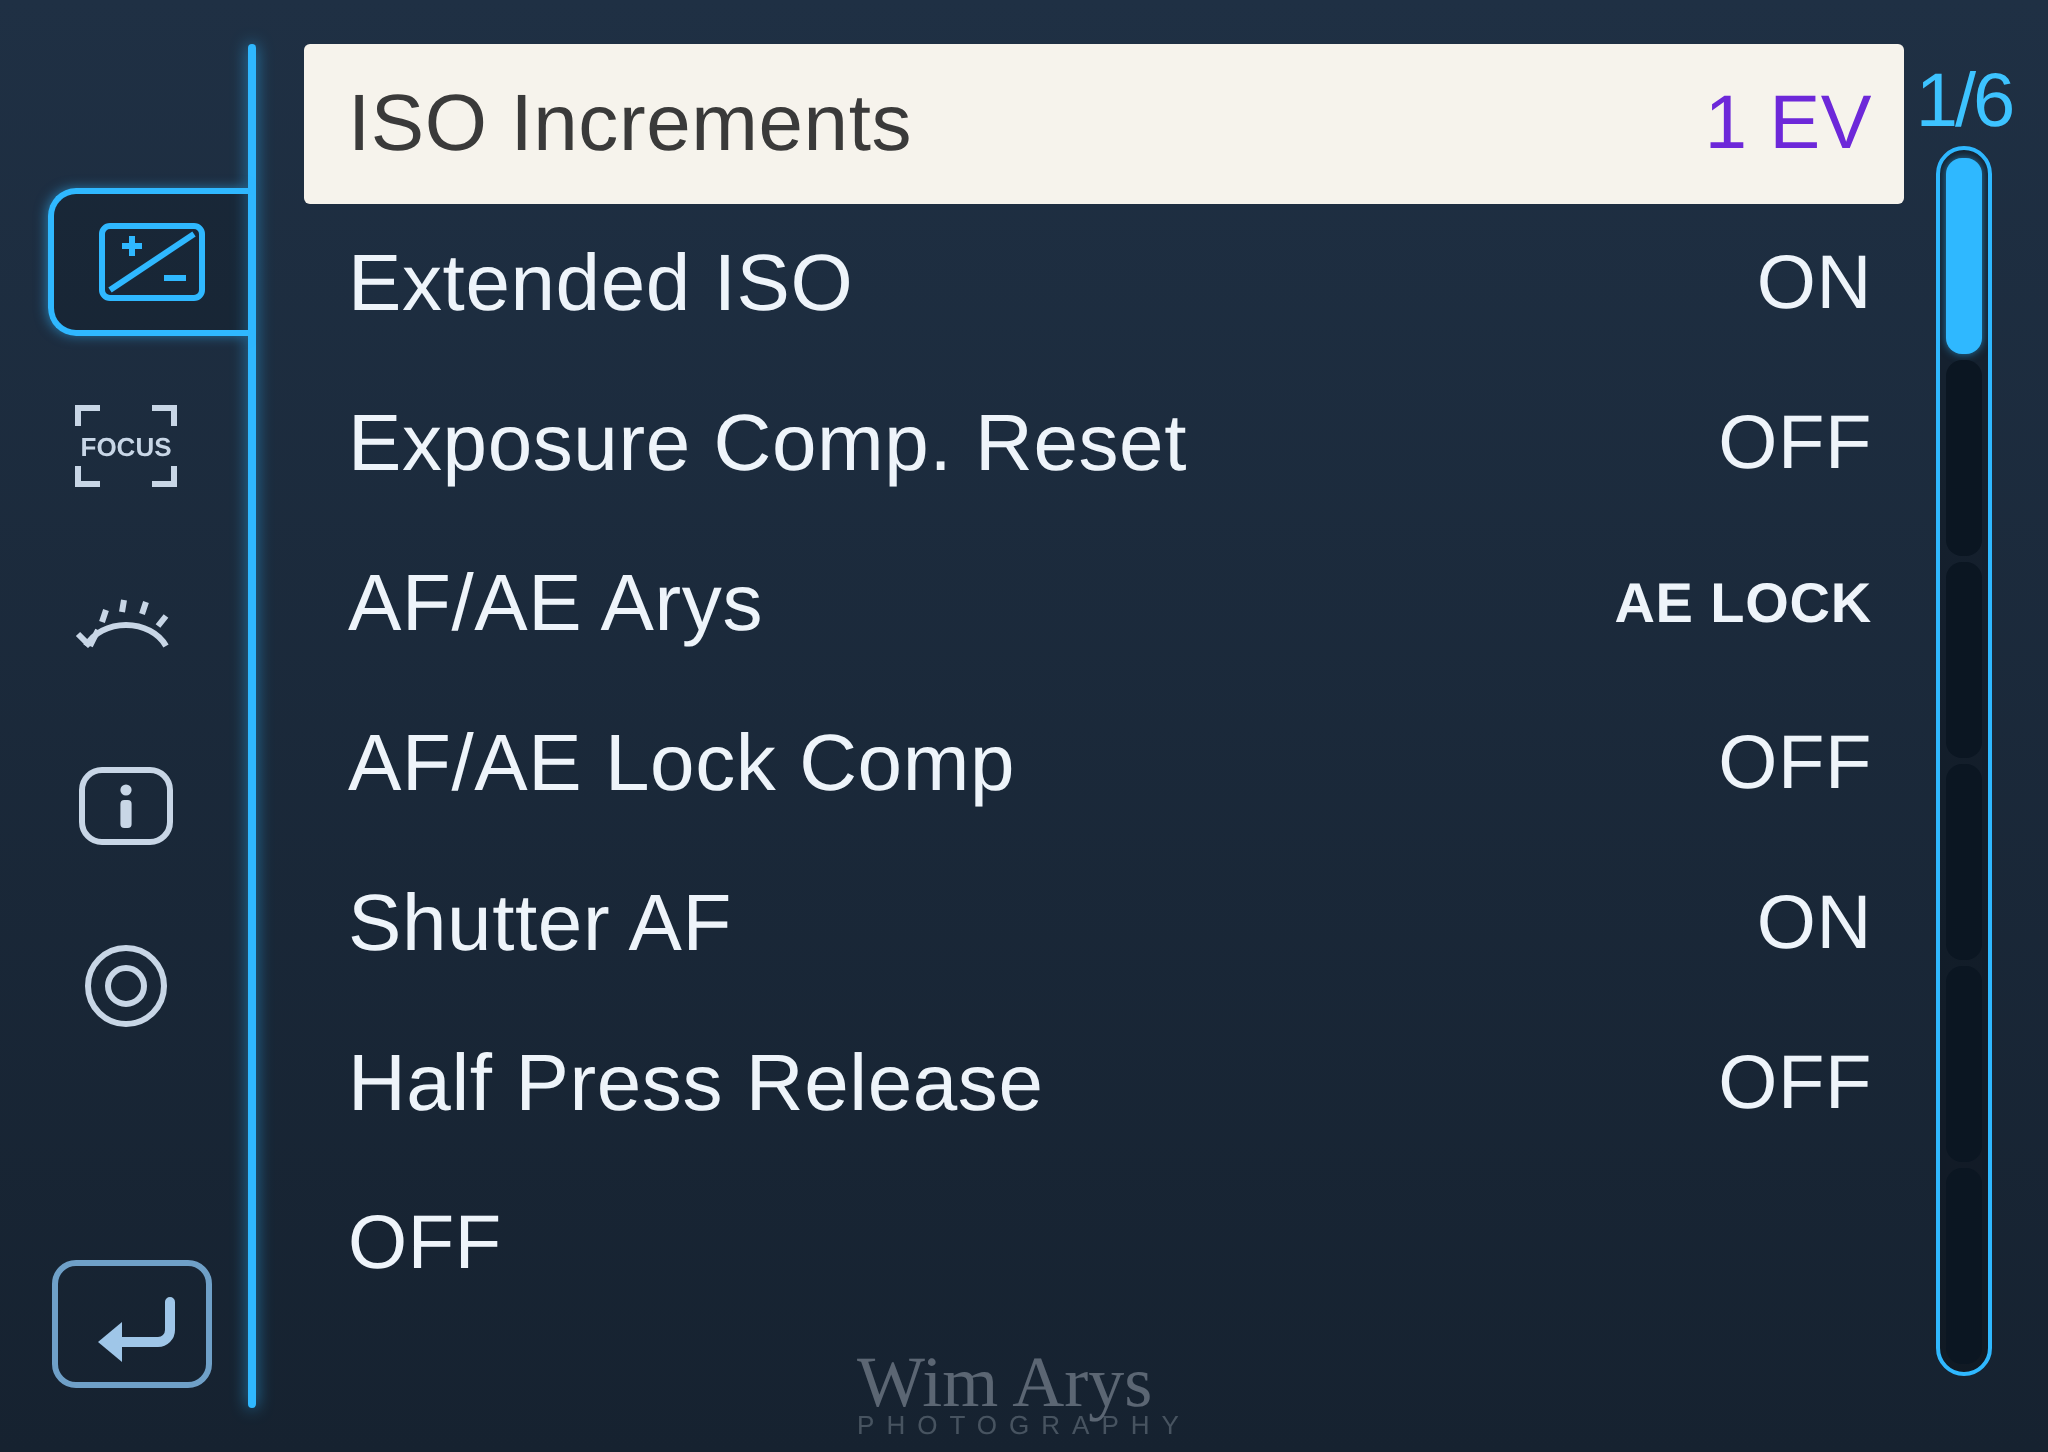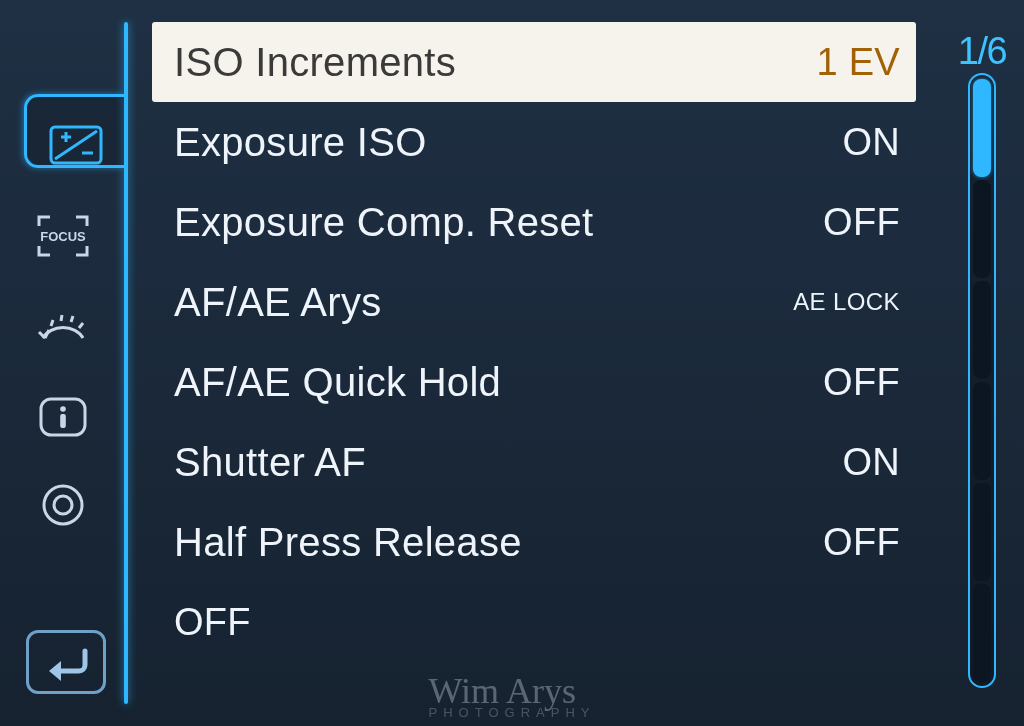--- a/index.html
+++ b/index.html
@@ -21,21 +21,21 @@
     display: flex;
     flex-direction: column;
     padding-top: 72px;
     gap: 20px;
     position: relative;
   }
   .tab {
     width: 86px;
     height: 70px;
     display: flex;
-    align-items: flex-end;
+    align-items: center;
     justify-content: center;
     color: #c8d6e6;
   }
   .tab.active {
     width: 100px;
     height: 74px;
     border: 3px solid #2fb8ff;
     border-right: none;
     border-radius: 14px 0 0 14px;
     background: rgba(0,0,0,0.15);
@@ -91,35 +91,34 @@
     padding: 0 16px 0 22px;
     color: #eef4fa;
     font-size: 40px;
     font-weight: 400;
     letter-spacing: 0.3px;
   }
   .item .val {
     font-size: 38px;
     font-weight: 500;
   }
-  .item .val.small { font-size: 24px; letter-spacing: 0.4px; }
+  .item .val.small { font-size: 28px; letter-spacing: 0.4px; font-weight: bold; }
   .item.selected {
     background: #f6f3ec;
     color: #3a3a3a;
     border-radius: 3px;
   }
-  .item.selected .val { color: #a16207; }
+  .item.selected .val { color: #6d28d9; }
   .pager {
     width: 60px;
     display: flex;
     flex-direction: column;
     align-items: center;
     padding-top: 8px;
     padding-bottom: 16px;
-    margin-left: 36px;
   }
   .pager-label {
     color: #3dc3ff;
     font-size: 38px;
     font-weight: 500;
     white-space: nowrap;
     letter-spacing: -1.5px;
   }
   .scrollbar {
     width: 28px;
@@ -214,33 +213,33 @@
 
   <div class="content-wrap">
     <div class="vline"></div>
 
     <div class="list">
       <div class="item selected">
         <span>ISO Increments</span>
         <span class="val">1 EV</span>
       </div>
       <div class="item">
-        <span>Exposure ISO</span>
+        <span>Extended ISO</span>
         <span class="val">ON</span>
       </div>
       <div class="item">
         <span>Exposure Comp. Reset</span>
         <span class="val">OFF</span>
       </div>
       <div class="item">
         <span>AF/AE Arys</span>
         <span class="val small">AE LOCK</span>
       </div>
       <div class="item">
-        <span>AF/AE Quick Hold</span>
+        <span>AF/AE Lock Comp</span>
         <span class="val">OFF</span>
       </div>
       <div class="item">
         <span>Shutter AF</span>
         <span class="val">ON</span>
       </div>
       <div class="item">
         <span>Half Press Release</span>
         <span class="val">OFF</span>
       </div>

